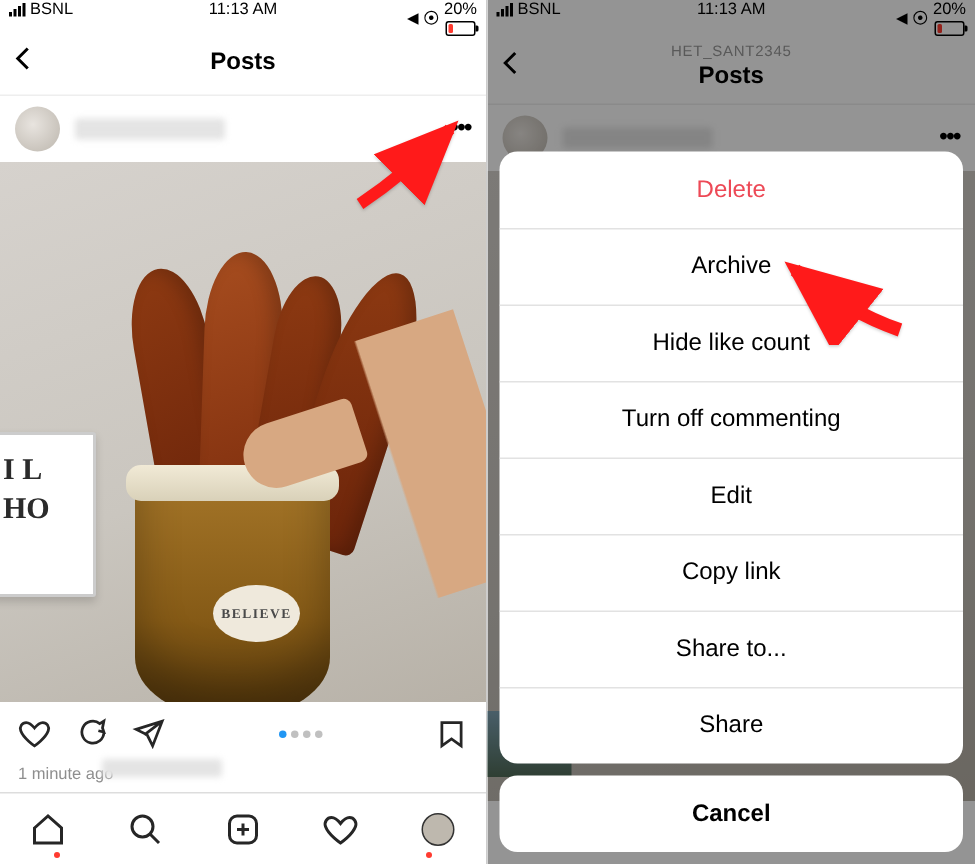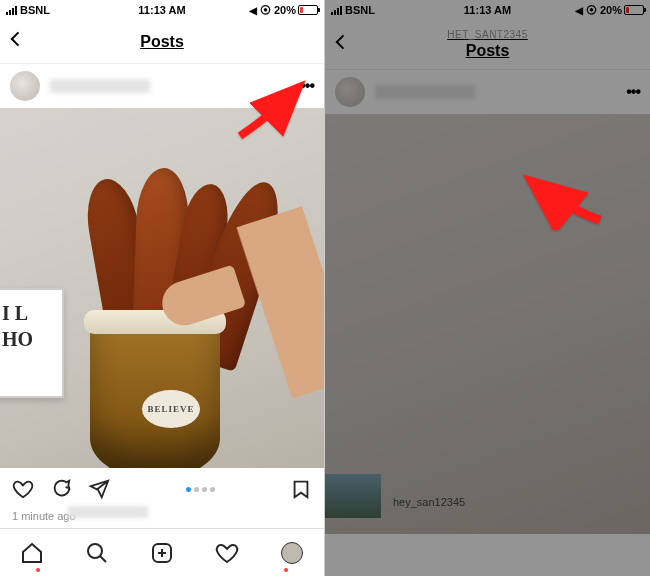--- a/index.html
+++ b/index.html
@@ -1,32 +1,32 @@
 <!DOCTYPE html>
 <html><head>
 <meta charset="utf-8">
 <style>
   * { box-sizing: border-box; margin: 0; padding: 0; font-family: -apple-system, "Helvetica Neue", Helvetica, Arial, sans-serif; }
   body { width: 650px; height: 576px; display: flex; background: #e0e0e0; }
   .phone { width: 325px; height: 576px; position: relative; background: #fff; overflow: hidden; border-right: 1px solid #ccc; }
   .phone.right { border-right: none; }
   
-  .status { height: 20px; width: 100%; display: flex; align-items: center; justify-content: space-between; padding: 0 6px; font-size: 11px; font-weight: 700; }
+  .status { height: 20px; width: 100%; display: flex; align-items: flex-start; justify-content: space-between; padding: 0 6px; font-size: 11px; font-weight: 400; }
   .status .left, .status .right { display: flex; align-items: center; gap: 3px; }
   .status .center { position: absolute; left: 0; right: 0; text-align: center; pointer-events: none; }
   .signal { display: flex; align-items: flex-end; gap: 1px; }
   .signal span { width: 2px; background: #000; display: inline-block; }
   .signal .b1 { height: 3px; } .signal .b2 { height: 5px; } .signal .b3 { height: 7px; } .signal .b4 { height: 9px; }
-  .battery-wrap { display: flex; align-items: center; gap: 2px; }
+  .battery-wrap { display: flex; align-items: center; gap: 2px; flex-direction: column; }
   .battery { width: 20px; height: 10px; border: 1px solid #000; border-radius: 2px; position: relative; }
   .battery::after { content: ""; position: absolute; right: -3px; top: 2px; width: 2px; height: 4px; background: #000; border-radius: 0 1px 1px 0; }
   .battery .fill { position: absolute; left: 1px; top: 1px; bottom: 1px; width: 16%; background: #ff3b30; border-radius: 1px; }
   .nav-icon { font-size: 10px; }
   
-  .navhdr { height: 44px; display: flex; align-items: center; justify-content: center; position: relative; border-bottom: 1px solid #eee; text-decoration: underline; }
+  .navhdr { height: 44px; display: flex; align-items: center; justify-content: center; position: relative; border-bottom: 1px solid #eee; }
   .navhdr .back { position: absolute; left: 6px; top: 50%; transform: translateY(-50%); font-size: 22px; cursor: pointer; }
   .navhdr .title { font-size: 16px; font-weight: 700; }
   .navhdr .subtitle { font-size: 10px; color: #999; letter-spacing: 0.5px; margin-bottom: 2px; text-transform: uppercase; }
   .navhdr .titleblock { display: flex; flex-direction: column; align-items: center; }
   
   .posthdr { height: 44px; display: flex; align-items: center; padding: 0 10px; }
   .avatar-sm { width: 30px; height: 30px; border-radius: 50%; background: radial-gradient(circle at 40% 40%, #e8e4df, #bcb6ad); }
   .username-blur { margin-left: 10px; width: 100px; height: 14px; background: #e4e4e4; filter: blur(2px); border-radius: 2px; }
   .dots { margin-left: auto; font-size: 16px; letter-spacing: -1px; cursor: pointer; font-weight: 900;}
   
@@ -247,20 +247,33 @@
     <div class="avatar-sm"></div>
     <div class="username-blur"></div>
     <div class="dots">•••</div>
   </div>
   <div class="postimg-r"></div>
   <div class="bg-thumb-r"></div>
   <div class="bg-user-r">hey_san12345</div>
 
   <div class="dim"></div>
 
+  <div class="sheet">
+    <div class="sheet-group">
+      <div class="sheet-item destructive">Delete</div>
+      <div class="sheet-item">Archive</div>
+      <div class="sheet-item">Hide like count</div>
+      <div class="sheet-item">Turn off commenting</div>
+      <div class="sheet-item">Edit</div>
+      <div class="sheet-item">Copy link</div>
+      <div class="sheet-item">Share to...</div>
+      <div class="sheet-item">Share</div>
+    </div>
+    <div class="sheet-cancel">Cancel</div>
+  </div>
 
   <div class="arrow" style="left:195px; top:170px; z-index:60">
     <svg width="90" height="60">
         <defs>
           <marker id="ah2" markerWidth="8" markerHeight="8" refX="6" refY="3" orient="auto">
             <path d="M0,0 L7,3 L0,6 Z" fill="#ff1a1a"></path>
           </marker>
         </defs>
         <path d="M80,50 Q45,38 10,10" stroke="#ff1a1a" stroke-width="9" fill="none" marker-end="url(#ah2)"></path>
       </svg>

